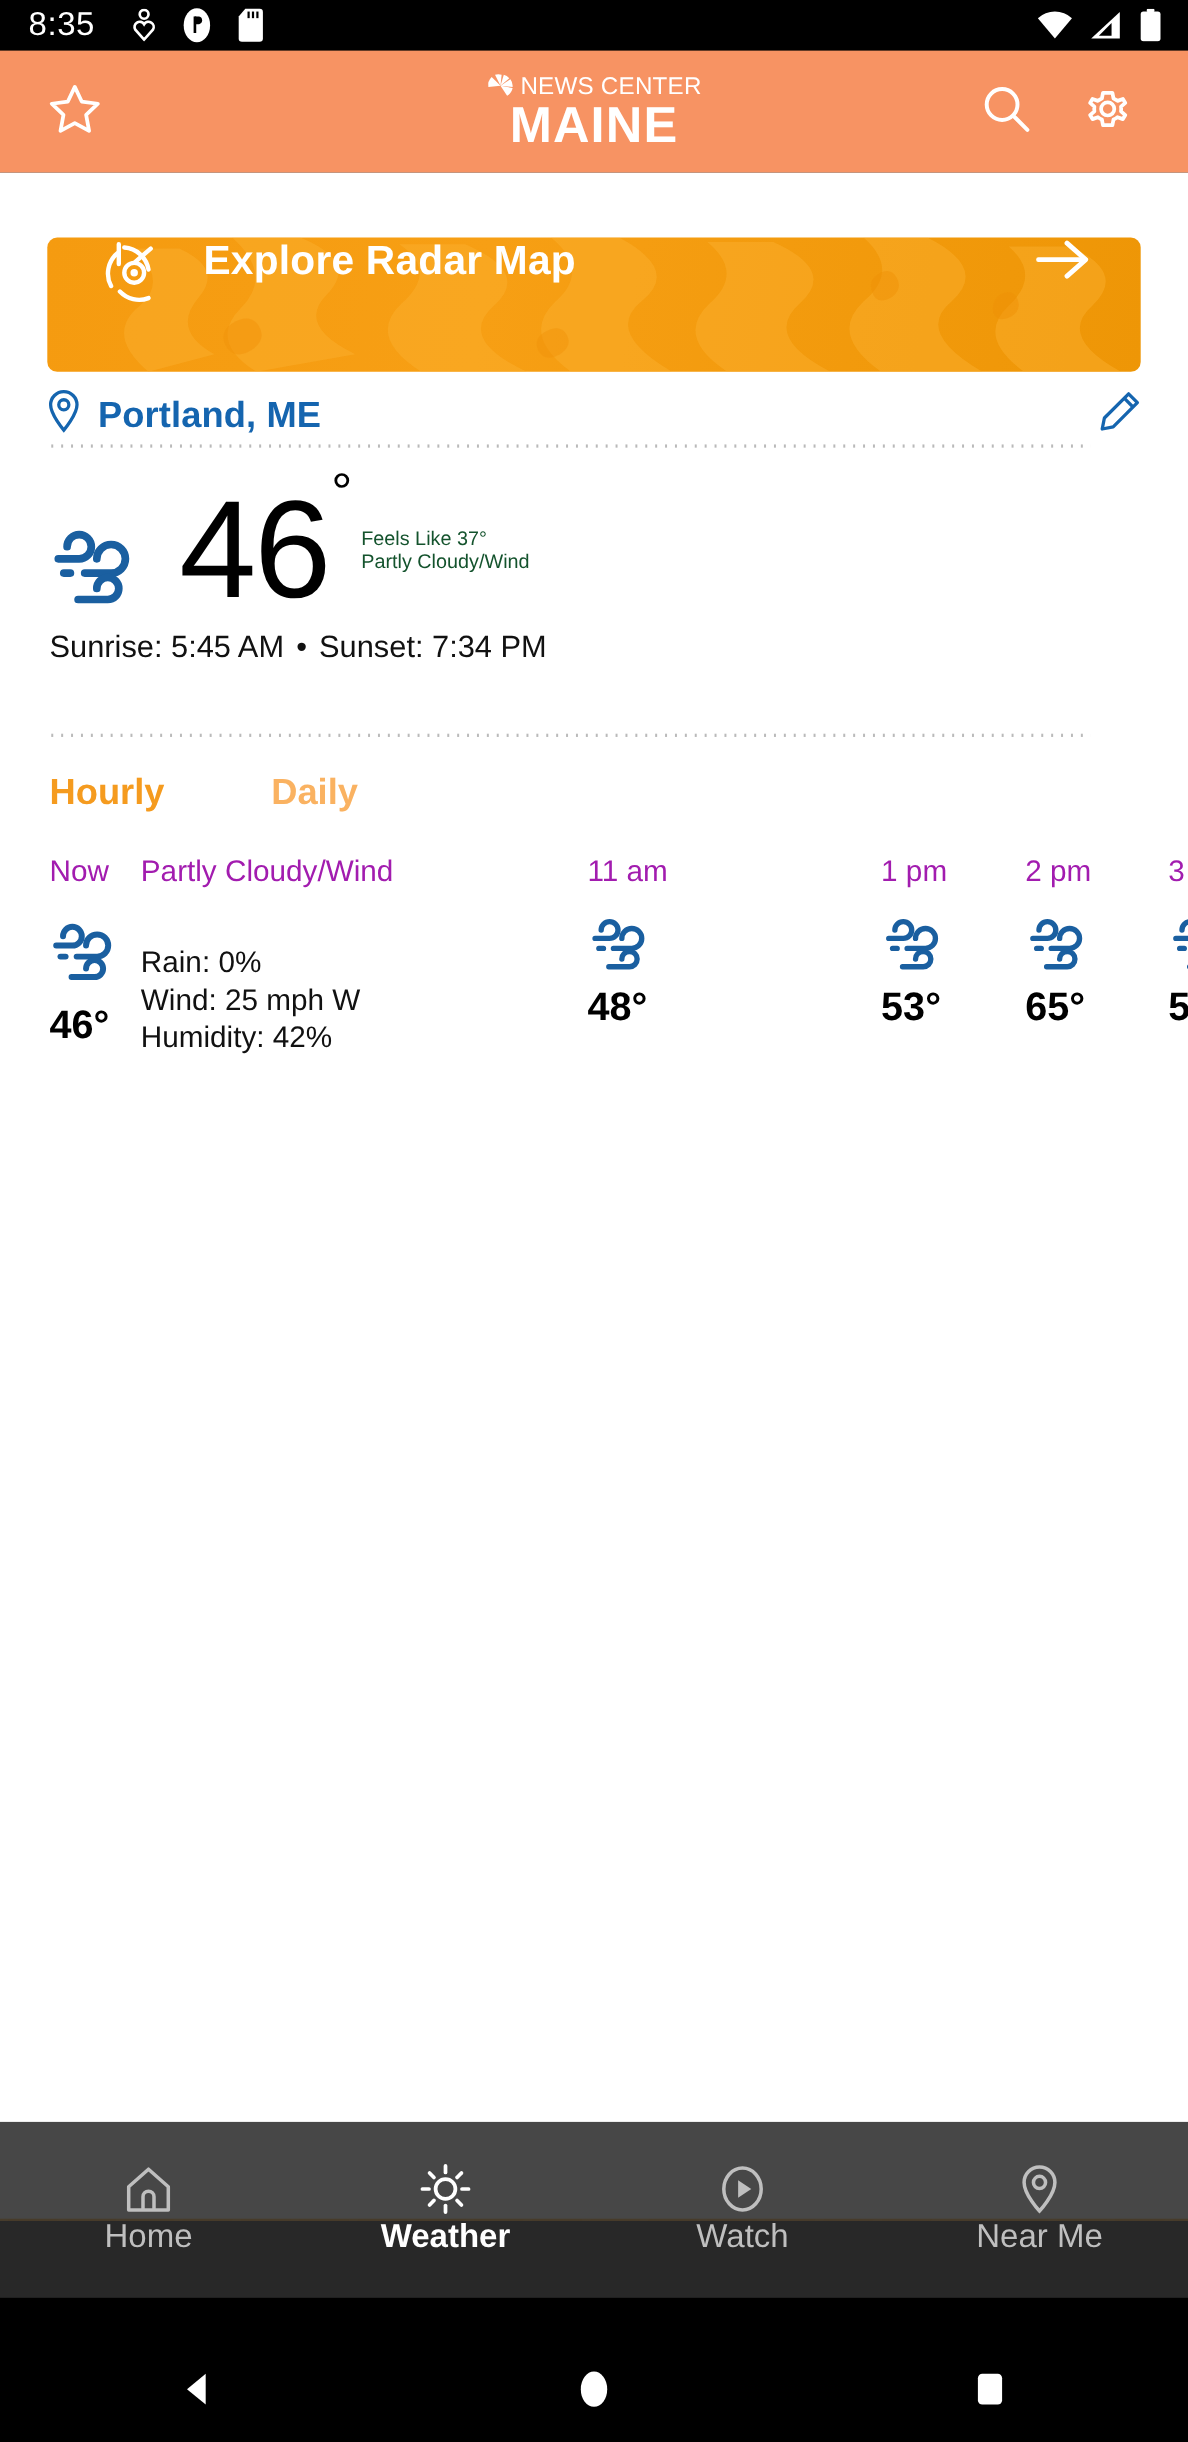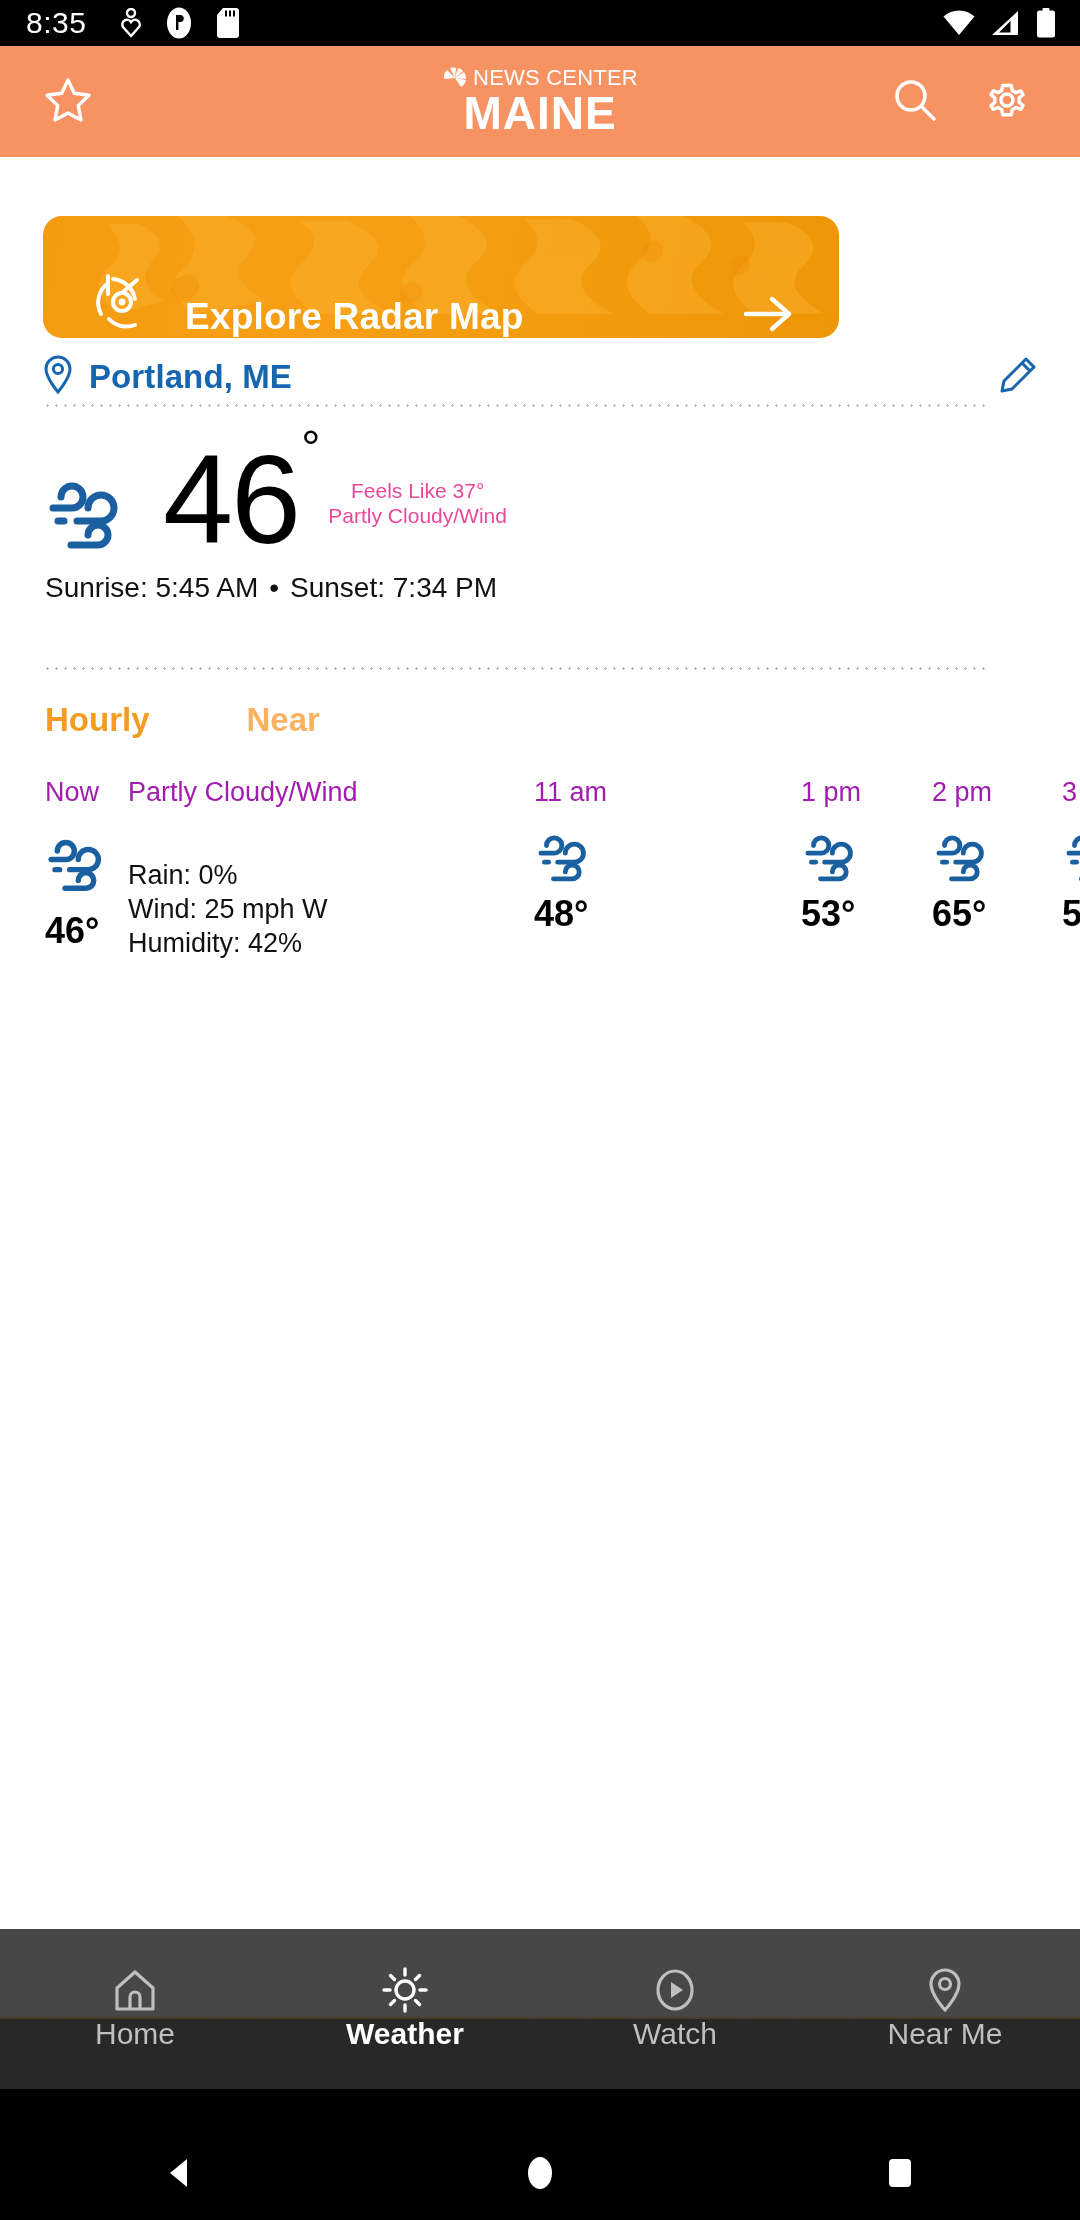--- a/index.html
+++ b/index.html
@@ -41,24 +41,24 @@
   }
   .appbar-right{ margin-left:auto; display:flex; align-items:center; gap:46px; margin-right:50px; }
 
   
   .content{
     position:absolute; left:0; top:157px; width:1080px; height:1862px;
     background:#fff; overflow:hidden;
   }
 
   .radar-card{
-    position:absolute; left:43px; top:59px; width:796px; height:122px;
-    border-radius:19px; overflow:hidden;
+    position:absolute; left:43px; top:59px; width:994px; height:122px;
+    border-radius:9px; overflow:hidden;
     background:linear-gradient(100deg,#F59B10 0%,#F79F14 40%,#EE9606 100%);
-    display:flex; align-items:flex-end;
+    display:flex; align-items:flex-start;
   }
   .radar-blobs{ position:absolute; inset:0; opacity:.55; }
   .radar-ico{ margin-left:47px; z-index:2; }
   .radar-label{
     color:#fff; font-size:37px; font-weight:700; margin-left:31px; z-index:2;
     letter-spacing:.2px;
   }
   .radar-arrow{ margin-left:auto; margin-right:45px; z-index:2; }
 
   .loc-row{
@@ -78,21 +78,21 @@
   .div-2{ top:510px; }
 
   .cur-row{ position:absolute; left:43px; top:280px; display:flex; align-items:flex-start; }
   .cur-ico{ margin-top:32px; }
   .cur-temp{
     font-size:126px; font-weight:400; line-height:1; margin-left:28px;
     letter-spacing:-2px; color:#000;
   }
   .cur-deg{ font-size:48px; vertical-align:super; font-weight:400; margin-left:2px; position:relative; top:-36px; }
   .cur-side{ margin-left:10px; margin-top:42px; }
-  .cur-side div{ font-size:21px; color:#ec4899; line-height:1.18;text-align:center; }
+  .cur-side div{ font-size:18px; color:#14532d; line-height:1.18; }
 
   .detail-lines{ position:absolute; left:45px; top:411px; }
   .detail-lines div{ font-size:28px; color:#111; line-height:1.42; }
   .bullet{ padding:0 11px; }
 
   .tabs{ position:absolute; left:45px; top:544px; display:flex; align-items:baseline; }
   .tab{ font-size:33px; font-weight:700; }
   .tab.active{ color:#F59B1F; }
   .tab.inactive{ color:#FAB261; margin-left:97px; }
 
@@ -308,21 +308,21 @@
   <div class="detail-lines">
     <div>
       <span>Sunrise: 5:45 AM</span><span class="bullet">•</span><span>Sunset: 7:34 PM</span>
     </div>
   </div>
 
   <div class="dots-div div-2"></div>
 
   <div class="tabs">
     <div class="tab active">Hourly</div>
-    <div class="tab inactive">Near</div>
+    <div class="tab inactive">Daily</div>
   </div>
 
   <div class="hourly">
 
     <div class="hcol now-col">
       <div class="hlabel">Now</div>
       <div class="now-ico">
         <svg width="72" height="62" viewBox="0 0 92 80">
           <g fill="none" stroke="#1A5FA0" stroke-width="7" stroke-linecap="round">
             <path d="M18 22 a11 11 0 1 1 11 11 L10 33"></path>

